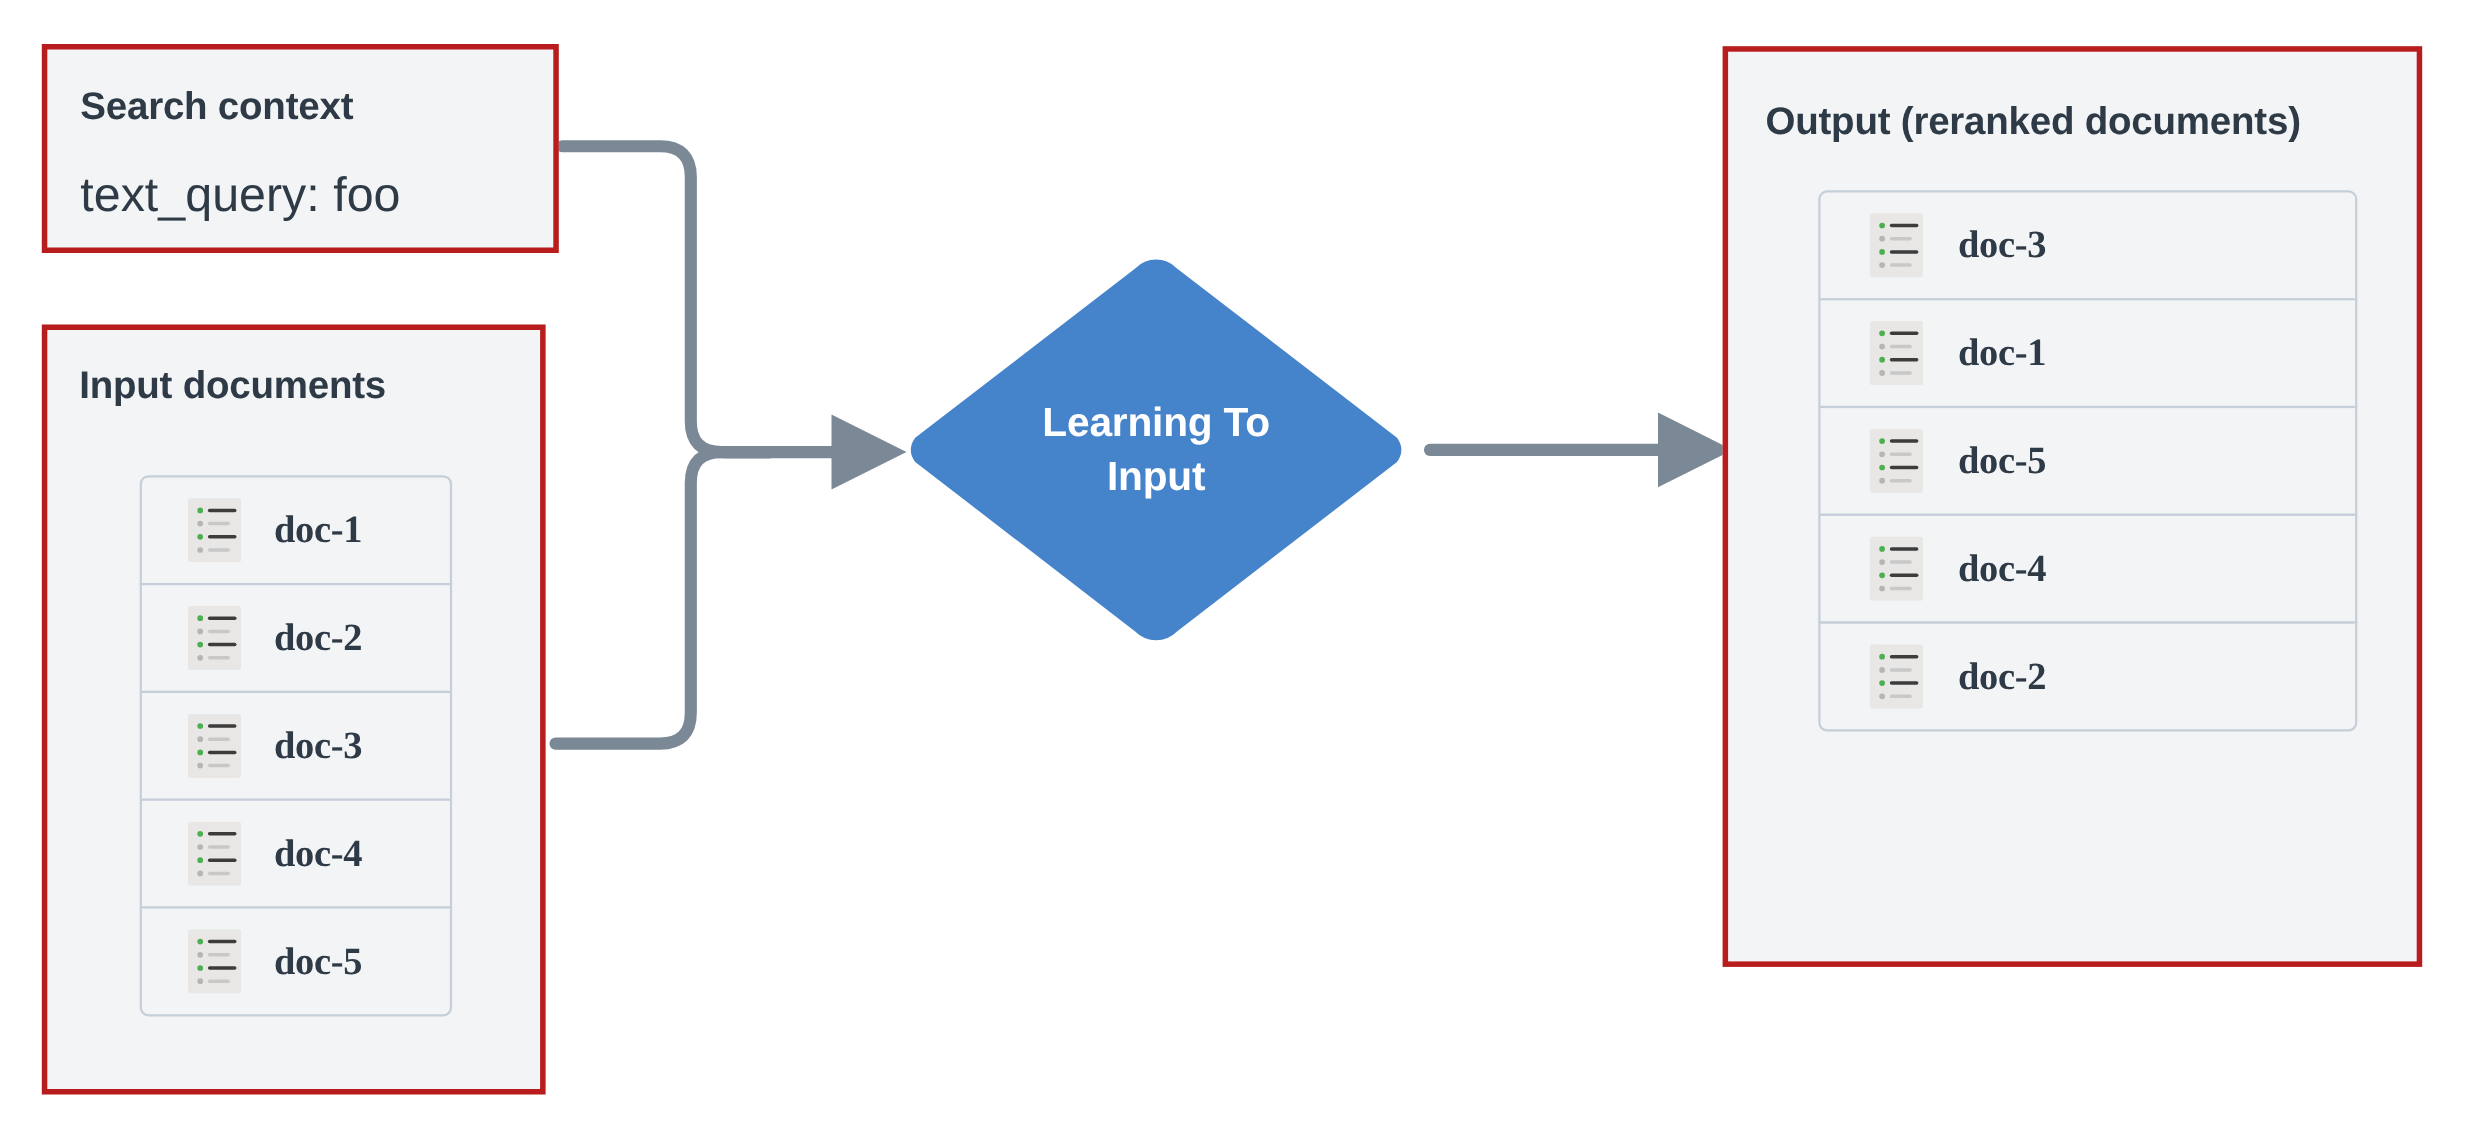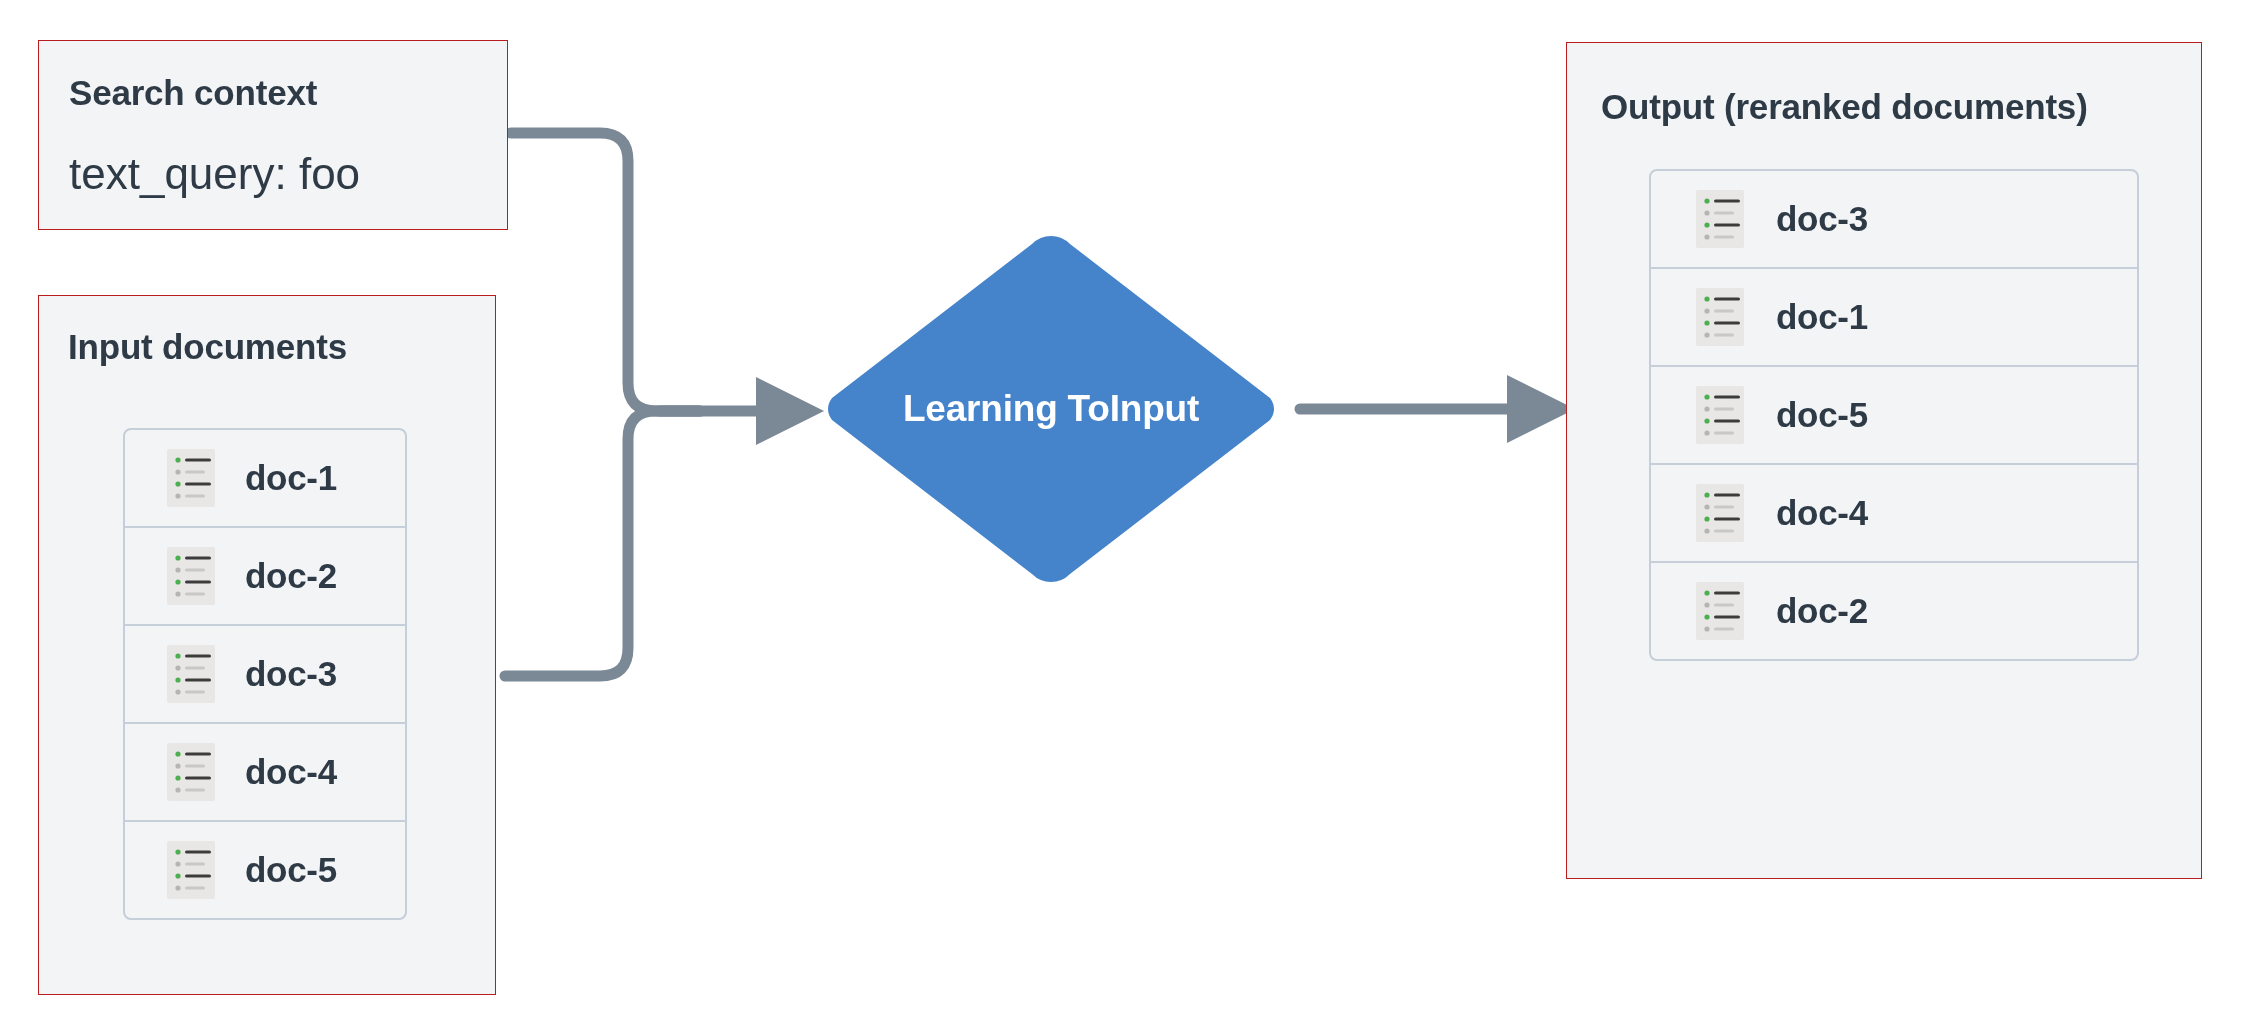--- a/index.html
+++ b/index.html
@@ -20,21 +20,21 @@
     position: absolute;
     left: 0; top: 0;
     width: 2256px;
     height: 1034px;
   }
 
   
   .panel {
     position: absolute;
     background: #f2f4f6;
-    border: 1px solid #b91c1c;
+    border: 5px solid #b91c1c;
     box-sizing: border-box;
   }
 
   .panel-title {
     position: absolute;
     font-weight: bold;
     color: #2e3a46;
     white-space: nowrap;
     letter-spacing: -0.2px;
   }
@@ -87,20 +87,21 @@
   #output-panel-title {
     left: 34px;
     top: 44px;
     font-size: 35px;
   }
 
   
   .doc-list {
     position: absolute;
     box-sizing: border-box;
+    font-family: Liberation Serif, serif;
   }
 
   #input-doc-list {
     left: 84px;
     top: 132px;
     width: 284px;
   }
 
   #output-doc-list {
     left: 82px;
@@ -173,20 +174,21 @@
     width: 470px;
     height: 362px;
   }
   #ltr-label {
     position: absolute;
     left: 0;
     top: 0;
     width: 470px;
     height: 362px;
     display: flex;
+    flex-direction: column;
     align-items: center;
     justify-content: center;
     color: #ffffff;
     font-size: 37px;
     font-weight: bold;
     line-height: 1.32;
     text-align: center;
     letter-spacing: -0.2px;
     pointer-events: none;
   }

